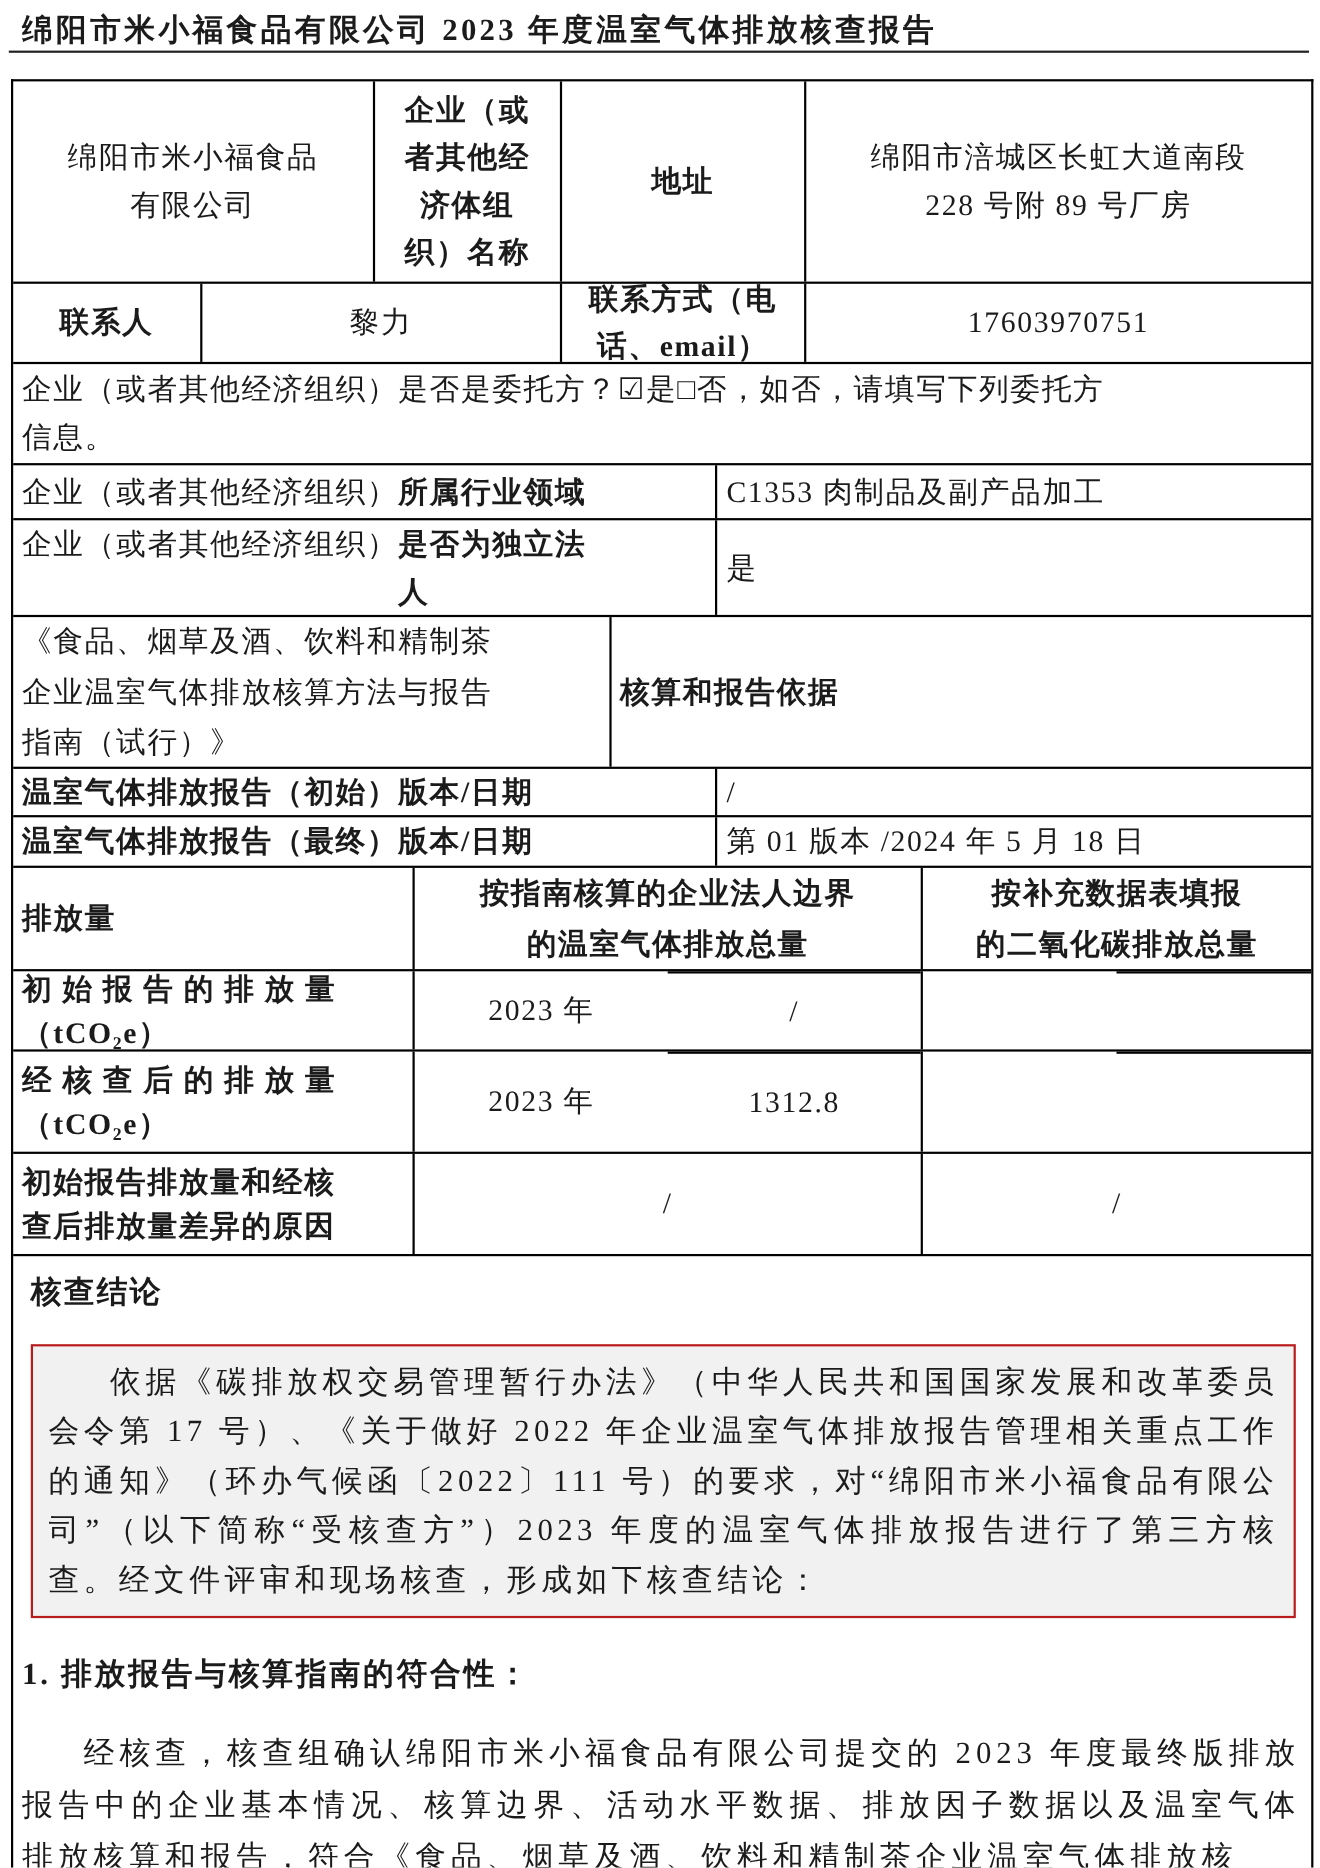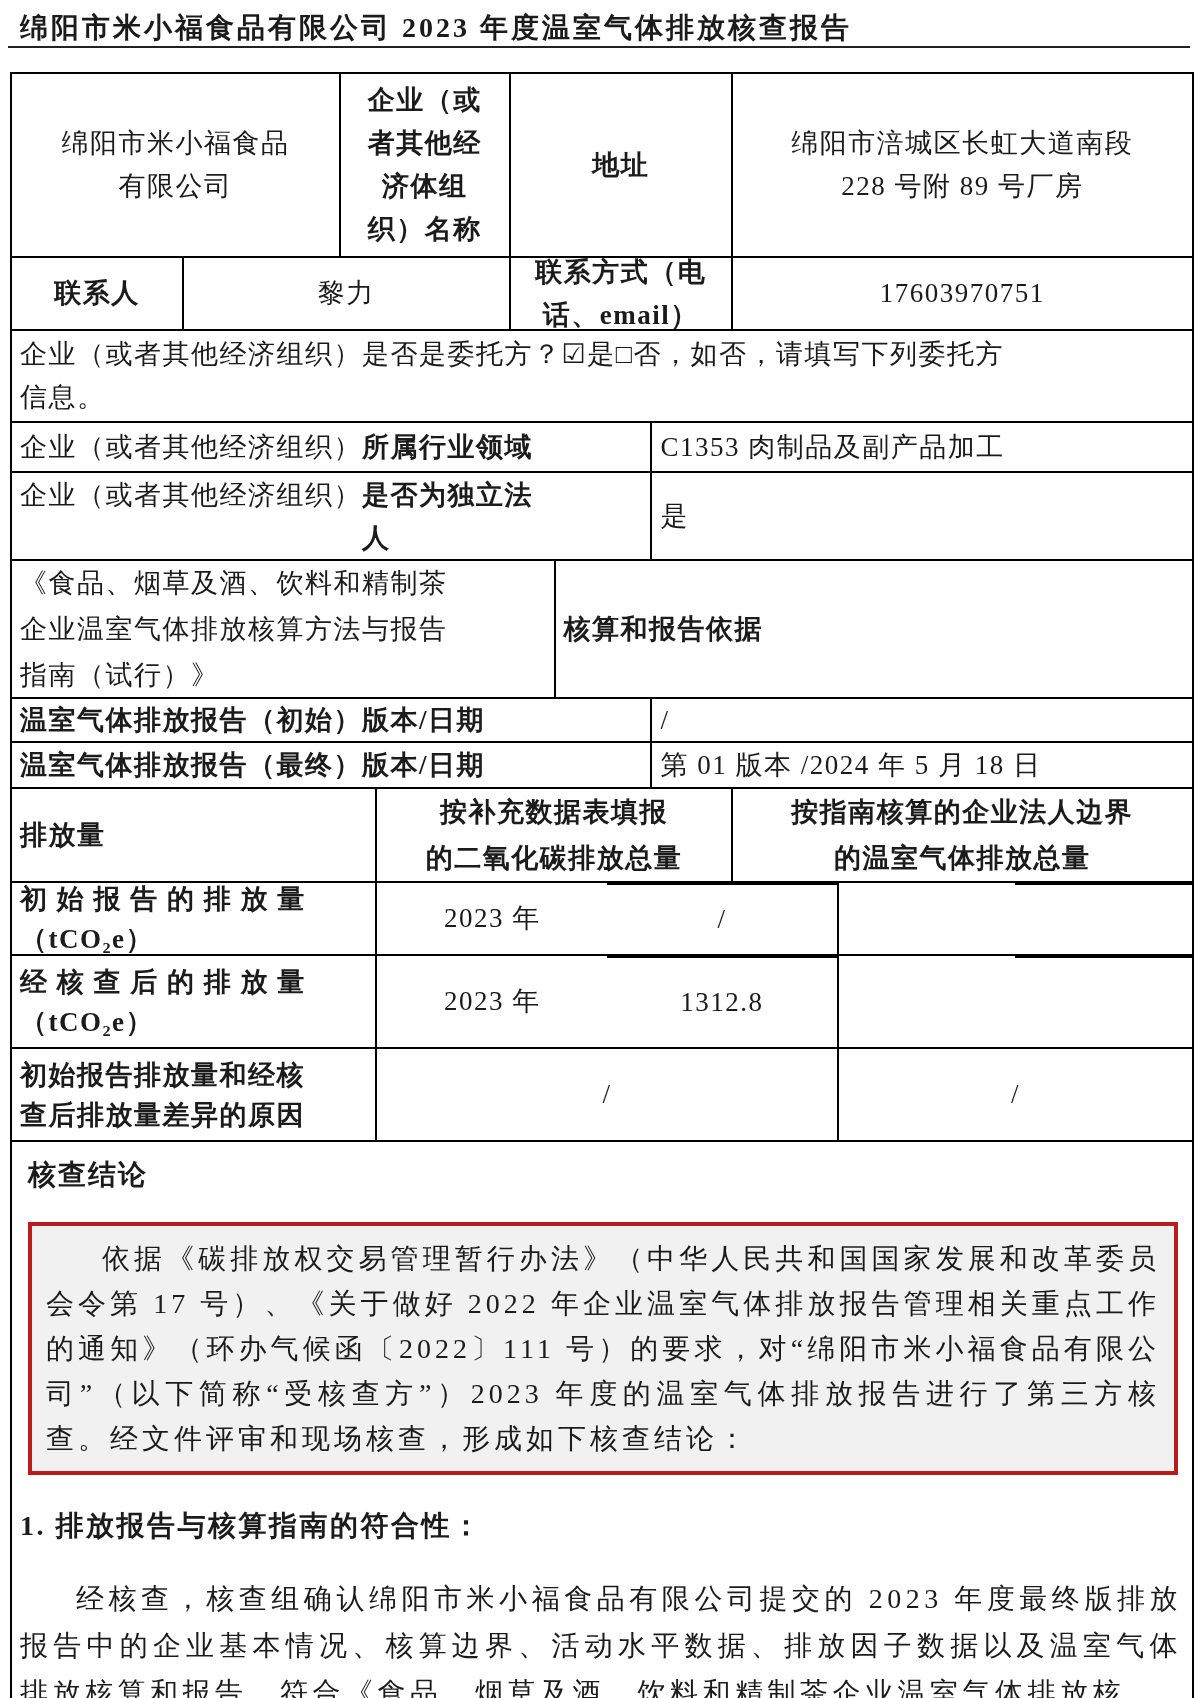--- a/index.html
+++ b/index.html
@@ -87,21 +87,21 @@
   
   .conclusion-title {
     font-weight: bold;
     font-size: 28px;
     padding: 14px 0 0 16px;
     letter-spacing: 2px;
   }
   .gray-para {
     margin: 28px 14px 0 16px;
     background: #f1f1f1;
-    border: 4px solid #b91c1c;
+    border: 2px solid #b91c1c;
     padding: 10px 14px;
     font-size: 28px;
     line-height: 45px;
     letter-spacing: 4px;
     text-align: justify;
     text-indent: 2em;
   }
   .section-heading {
     margin: 32px 0 0 8px;
     font-weight: bold;
@@ -178,24 +178,24 @@
       <div class="tcell c2-2 left">/</div>
     </div>
 
     <div class="trow r-finver">
       <div class="tcell c2-1 left bold">温室气体排放报告（最终）版本/日期</div>
       <div class="tcell c2-2 left">第 01 版本  /2024 年 5 月 18 日</div>
     </div>
 
     <div class="trow r-emishead">
       <div class="tcell c3-1 left bold">排放量</div>
+      <div class="tcell c3-2 center bold pre head-cells">按指南核算的企业法人边界
+的温室气体排放总量</div>
       <div class="tcell c3-3 center bold pre head-cells">按补充数据表填报
 的二氧化碳排放总量</div>
-      <div class="tcell c3-2 center bold pre head-cells">按指南核算的企业法人边界
-的温室气体排放总量</div>
     </div>
 
     <div class="trow r-initemis">
       <div class="tcell c3-1 left bold pre spaced-label">初 始 报 告 的 排 放 量
 （tCO₂e）</div>
       <div class="tcell c3-2 split">
         <div class="sub">2023 年</div>
         <div class="sub">/</div>
       </div>
       <div class="tcell c3-3 split">

